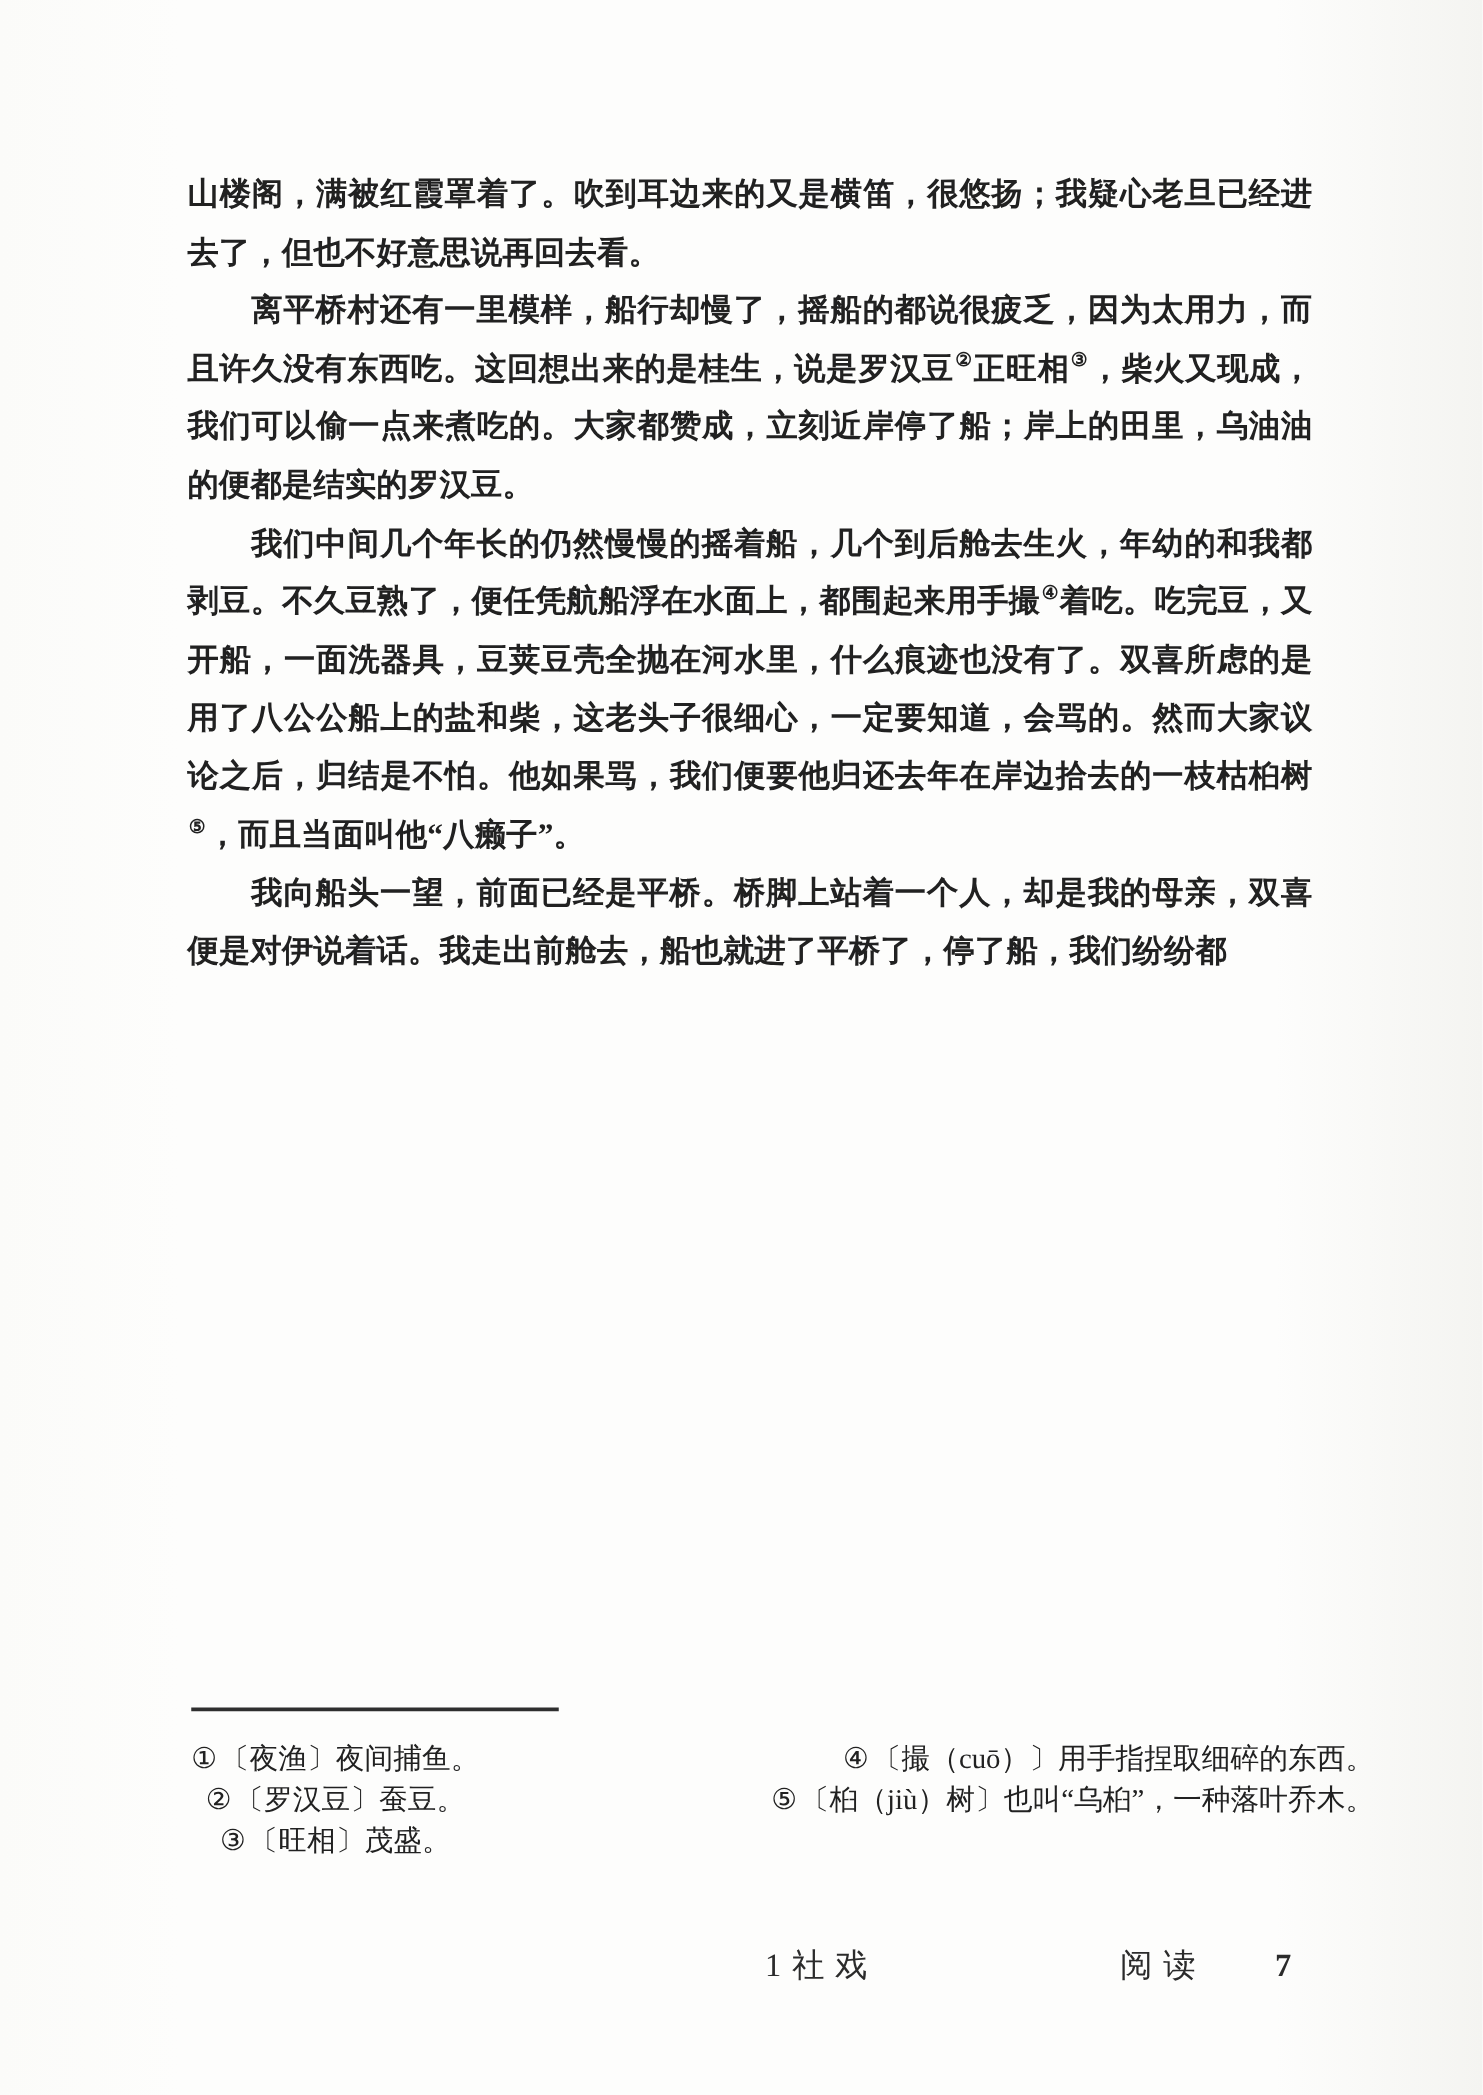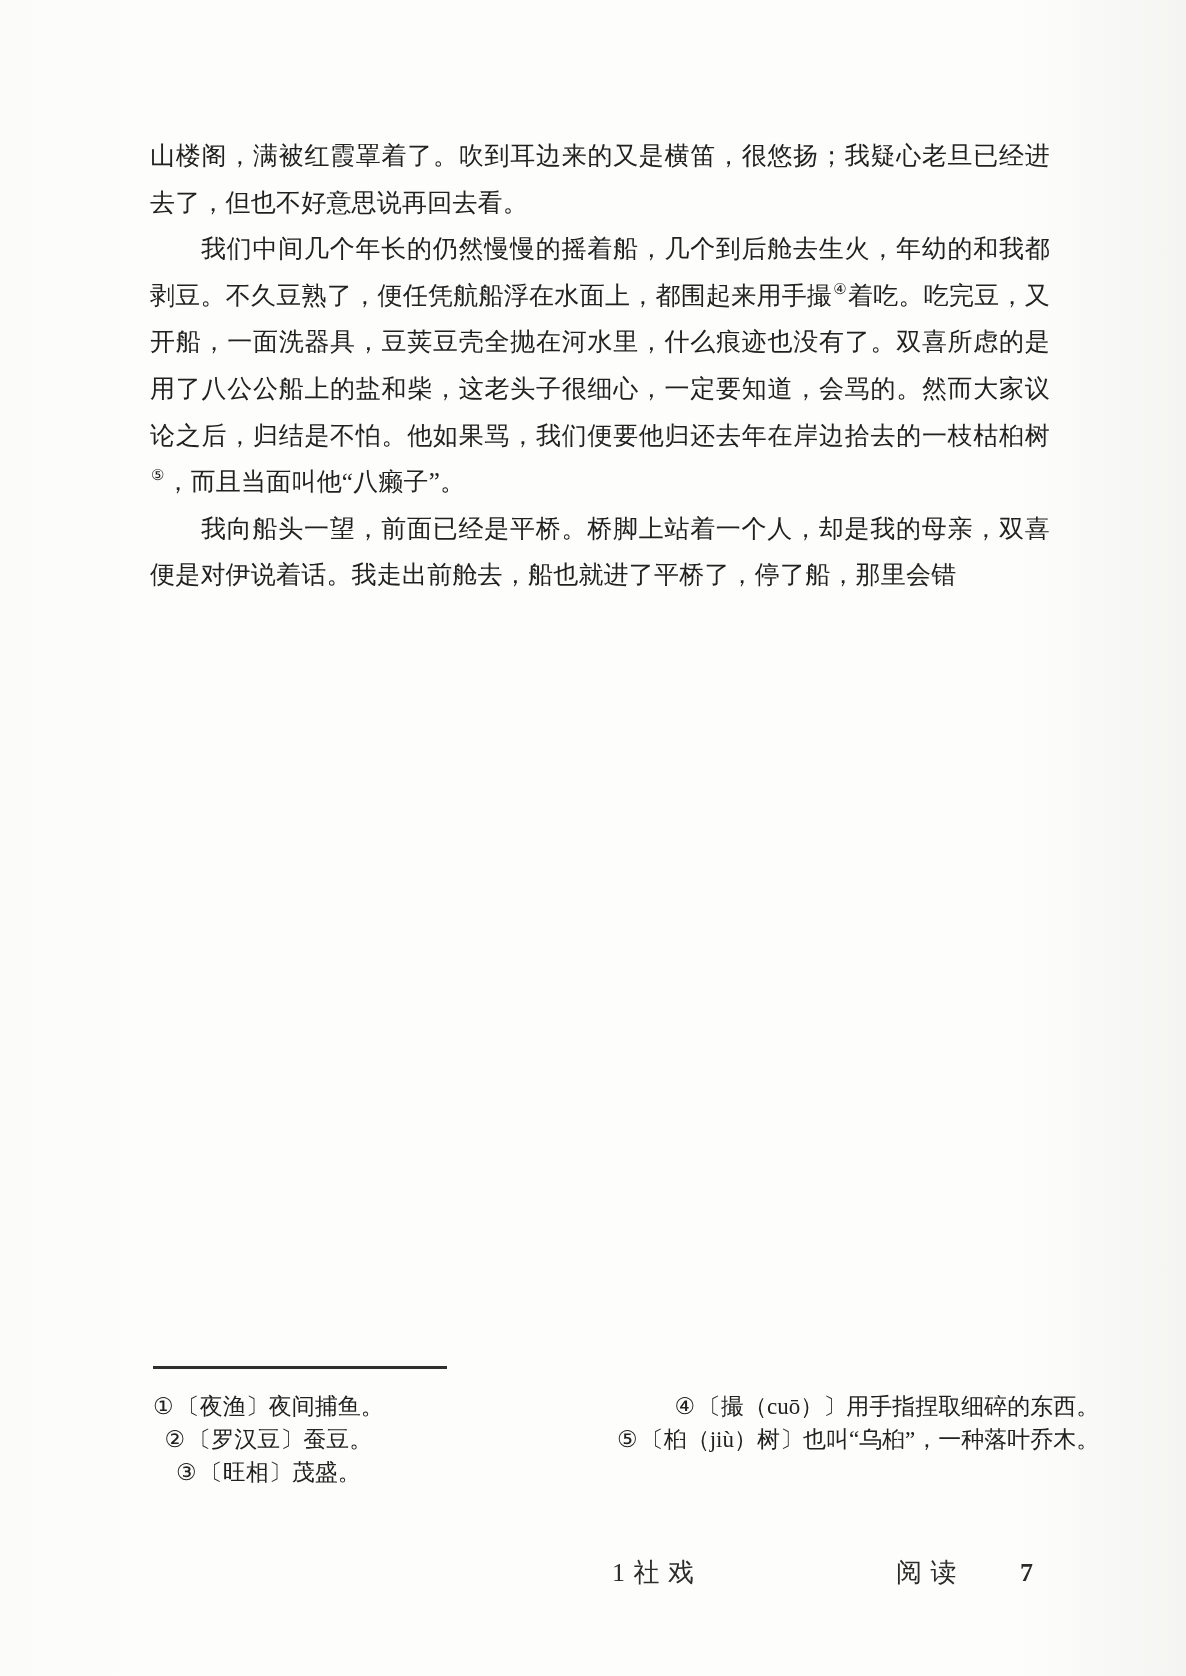--- a/index.html
+++ b/index.html
@@ -16,21 +16,21 @@
   }
   .body-text {
     position: absolute;
     left: 150px; top: 133px; width: 900px;
     font-size: 25px;
     line-height: 46.6px;
     text-align: justify;
     color: var(--text-color, #212121);
     letter-spacing: 0.2px;
   }
-  .para { margin: 0; padding: 0; }
+  .para { margin: 0; padding: 0; font-weight: bold; }
   .para.indent { text-indent: 51px; }
   .fnref {
     font-size: 15px;
     line-height: 0;
     vertical-align: 10px;
     letter-spacing: 0;
     padding: 0 1px;
   }
   .fn-rule {
     position: absolute;
@@ -61,22 +61,23 @@
   .footer-unit   { position: absolute; left: 896px; letter-spacing: 1px; }
   .footer-page   { position: absolute; left: 1020px; font-weight: bold; }
 </style>
 </head>
 <body>
 
 <div class="page">
 
   <div class="body-text" id="body-text">
       <p class="para">山楼阁，满被红霞罩着了。吹到耳边来的又是横笛，很悠扬；我疑心老旦已经进去了，但也不好意思说再回去看。</p>
+      <p class="para indent">离平桥村还有一里模样，船行却慢了，摇船的都说很疲乏，因为太用力，而且许久没有东西吃。这回想出来的是桂生，说是罗汉豆<sup class="fnref">②</sup>正旺相<sup class="fnref">③</sup>，柴火又现成，我们可以偷一点来煮吃的。大家都赞成，立刻近岸停了船；岸上的田里，乌油油的便都是结实的罗汉豆。</p>
       <p class="para indent">我们中间几个年长的仍然慢慢的摇着船，几个到后舱去生火，年幼的和我都剥豆。不久豆熟了，便任凭航船浮在水面上，都围起来用手撮<sup class="fnref">④</sup>着吃。吃完豆，又开船，一面洗器具，豆荚豆壳全抛在河水里，什么痕迹也没有了。双喜所虑的是用了八公公船上的盐和柴，这老头子很细心，一定要知道，会骂的。然而大家议论之后，归结是不怕。他如果骂，我们便要他归还去年在岸边拾去的一枝枯桕树<sup class="fnref">⑤</sup>，而且当面叫他“八癞子”。</p>
-      <p class="para indent">我向船头一望，前面已经是平桥。桥脚上站着一个人，却是我的母亲，双喜便是对伊说着话。我走出前舱去，船也就进了平桥了，停了船，那里会错</p>
+      <p class="para indent">我向船头一望，前面已经是平桥。桥脚上站着一个人，却是我的母亲，双喜便是对伊说着话。我走出前舱去，船也就进了平桥了，停了船，我们纷纷都</p>
     </div>
 
   <div class="fn-rule"></div>
 
   <div class="footnotes">
     <div class="fn-col col1" id="fn-col1">
         <div class="fn-item"><span class="fn-marker">①</span><span>〔夜渔〕夜间捕鱼。</span></div>
         <div class="fn-item"><span class="fn-marker">②</span><span>〔罗汉豆〕蚕豆。</span></div>
         <div class="fn-item"><span class="fn-marker">③</span><span>〔旺相〕茂盛。</span></div>
       </div>

